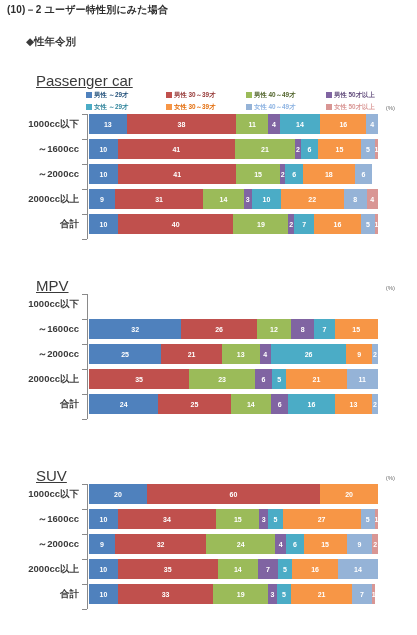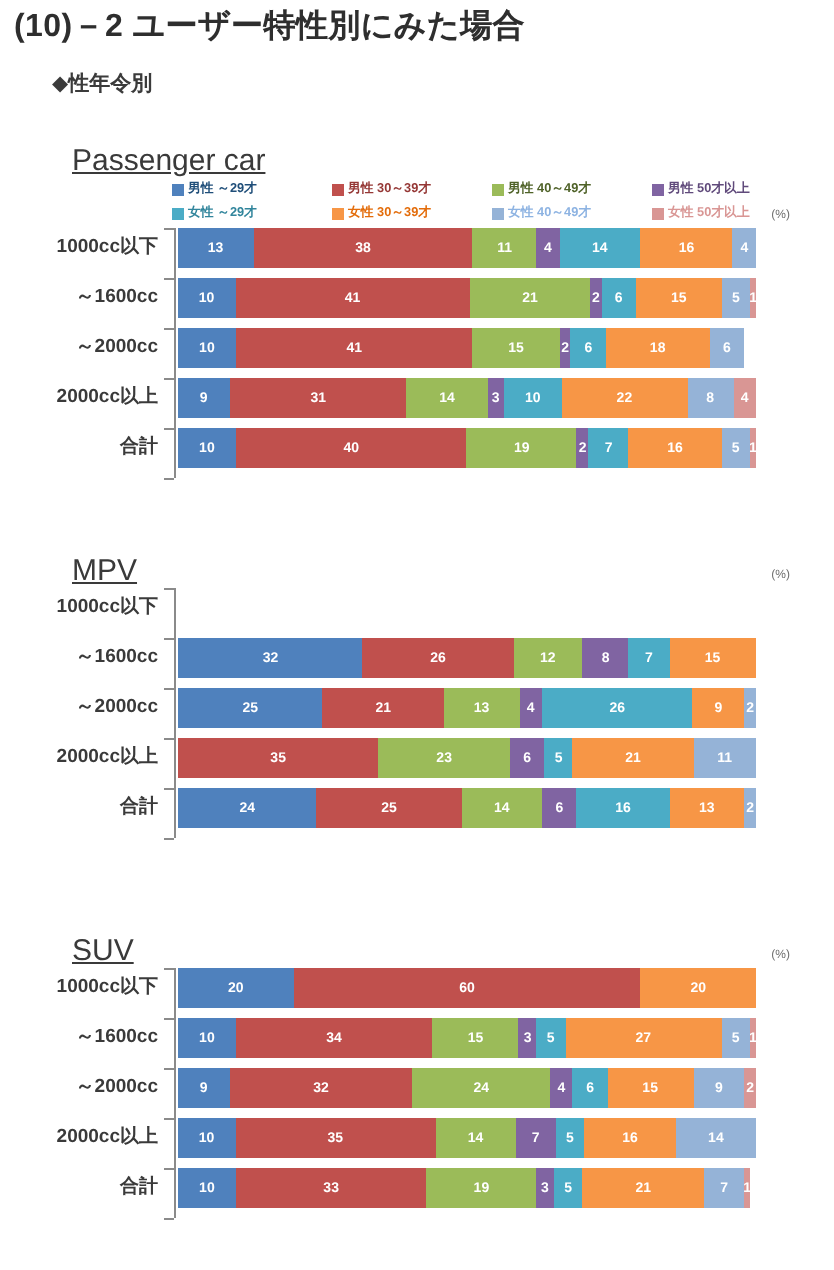--- a/index.html
+++ b/index.html
@@ -19,21 +19,21 @@
     width: 417px;
     height: 635px;
     position: relative;
     background: #ffffff;
   }
   
   .doc-title {
     position: absolute;
     left: 7px;
     top: 3px;
-    font-size: 16px;
+    font-size: 10px;
     font-weight: bold;
     color: #2e2e2e;
     letter-spacing: 0.2px;
     white-space: nowrap;
   }
   .section-head {
     position: absolute;
     left: 26px;
     top: 35px;
     font-size: 10.5px;

